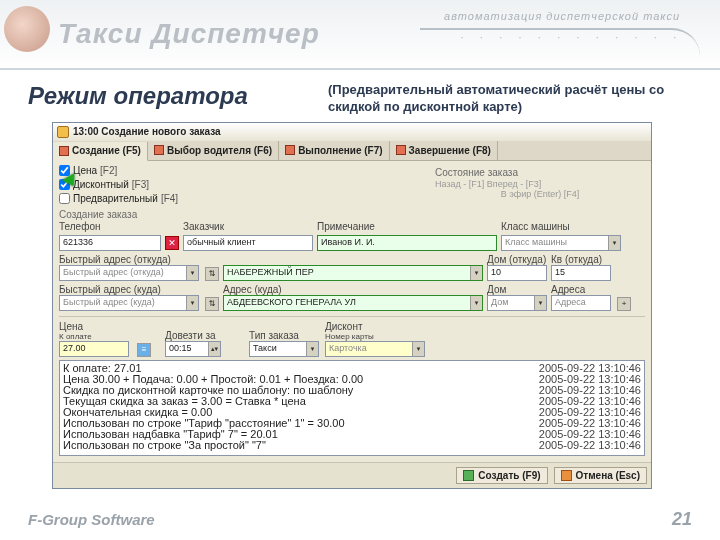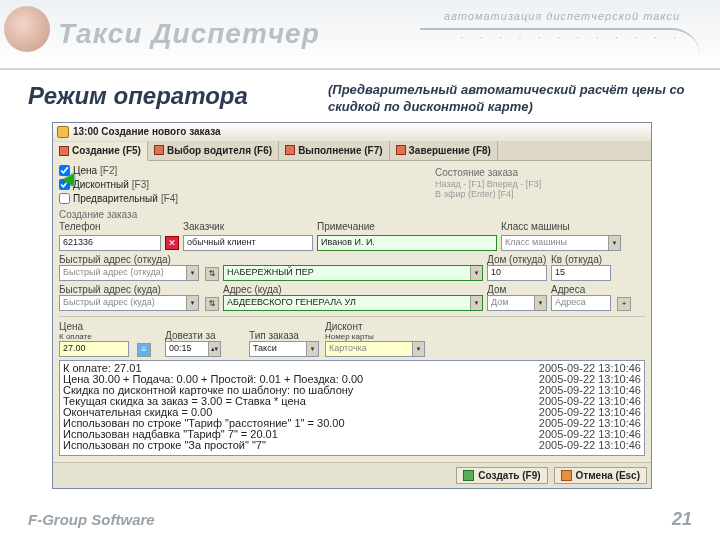--- a/index.html
+++ b/index.html
@@ -58,21 +58,20 @@
   .title-row h1 {
     color: #2c3a52;
     font-size: 24px;
     font-style: italic;
     font-weight: bold;
     flex: 0 0 300px;
   }
   .subtitle {
     color: #2c3a52;
     font-size: 13px;
-    font-style: italic;
     font-weight: bold;
     line-height: 1.3;
   }
   .app {
     margin: 0 28px 0 52px;
     width: 600px;
     border: 1px solid #7a8aa0;
     background: #ece9d8;
     font-size: 10px;
     color: #222;
@@ -213,21 +212,21 @@
           <label class="chk">
               <input type="checkbox" style="">
               <span>Предварительный</span>
               <span class="hk">[F4]</span>
             </label>
         </div>
       </div>
       <div class="state-box" style="width:210px;">
         <div class="grp-label">Состояние заказа</div>
         <div style="color:#9a9a9a;">Назад - [F1]  Вперед - [F3]</div>
-        <div style="color:#9a9a9a;">В эфир (Enter)           [F4]</div>
+        <div style="color:#9a9a9a;text-align:center;">В эфир (Enter)           [F4]</div>
       </div>
     </div>
 
     <div class="grp-label">Создание заказа</div>
 
     <div class="fields">
       <div class="lbl">Телефон</div>
       <div class="lbl">Заказчик</div>
       <div class="lbl">Примечание</div>
       <div class="lbl">Класс машины</div>

